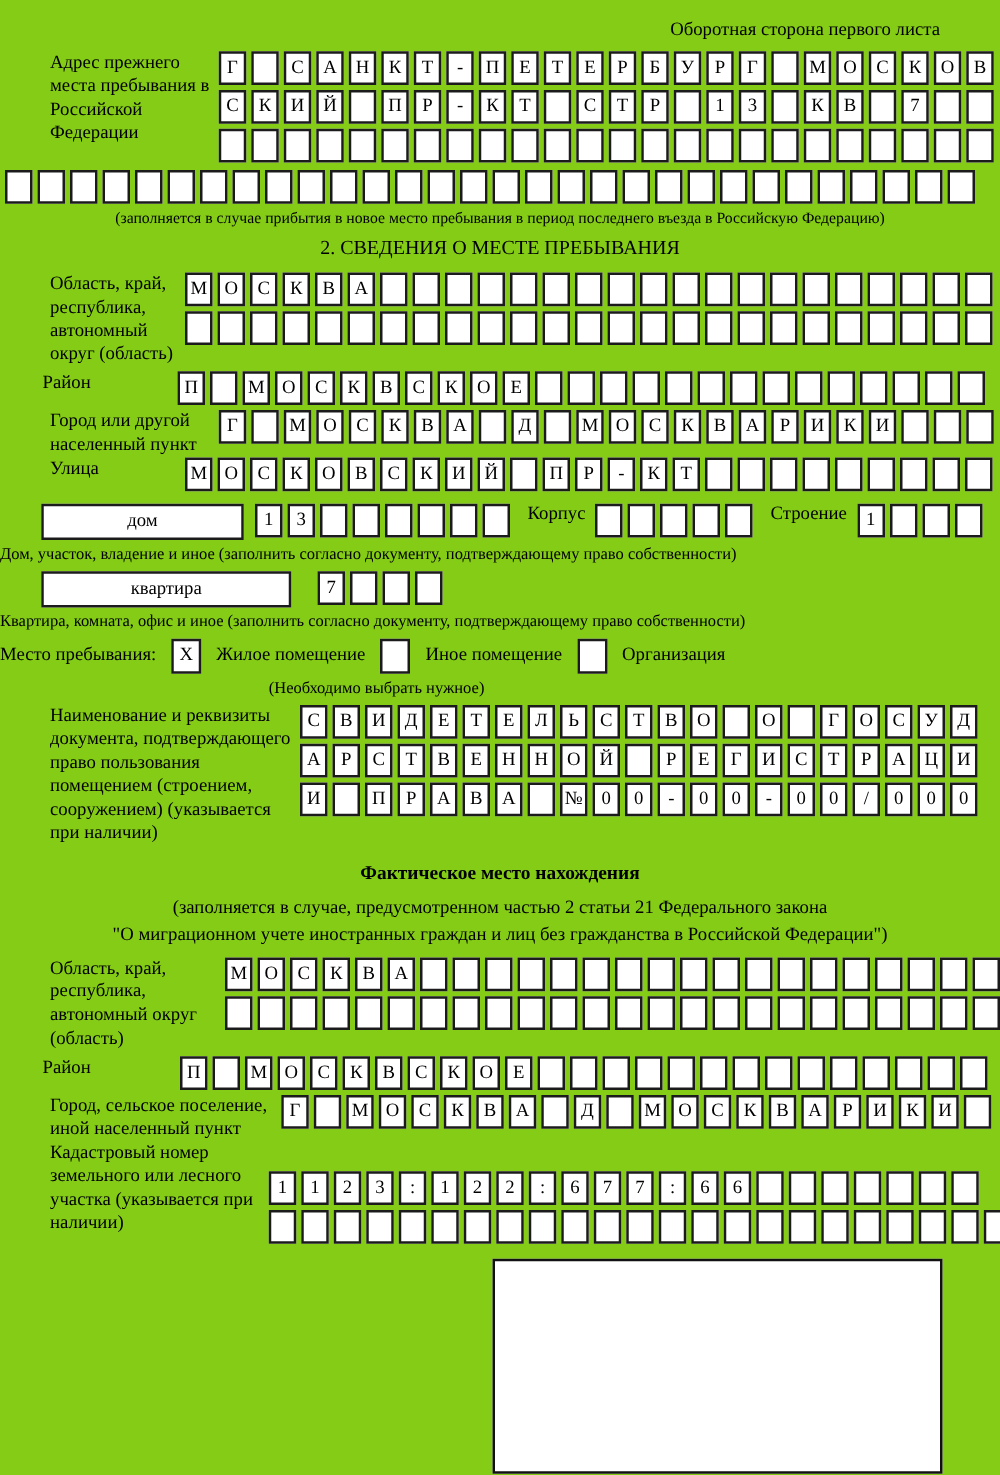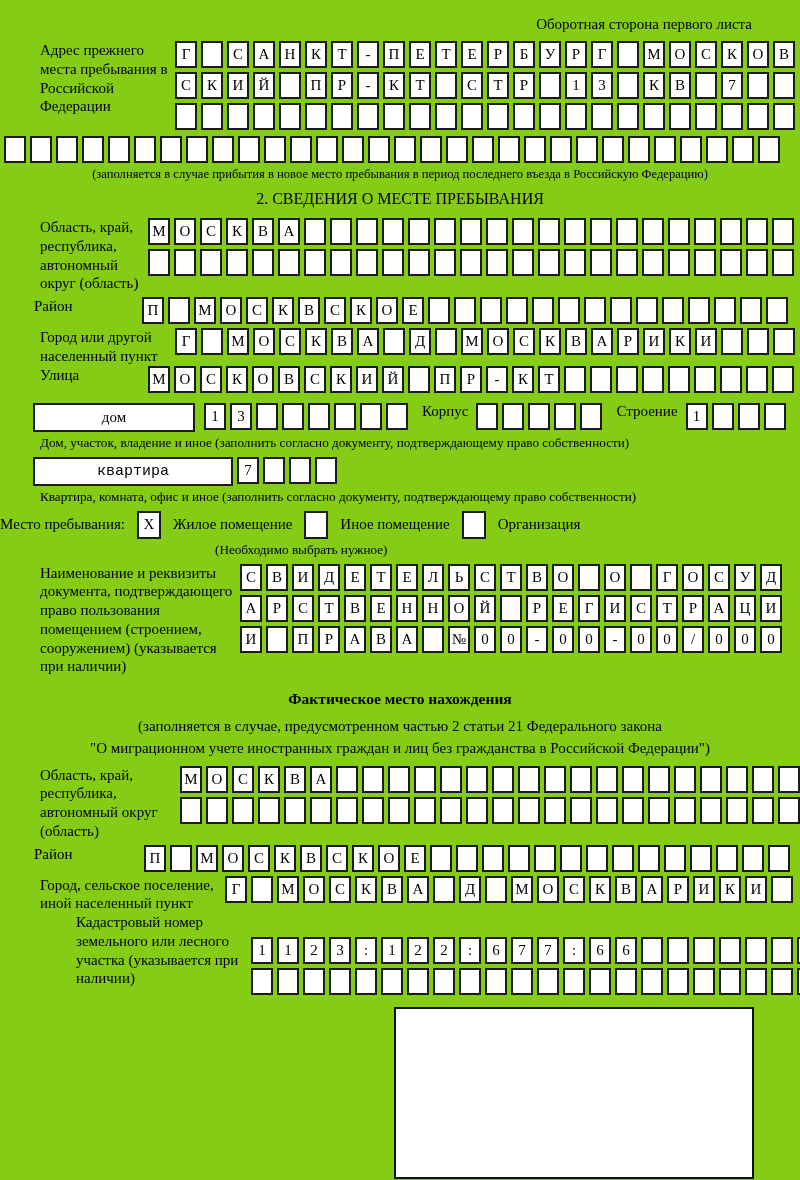--- a/index.html
+++ b/index.html
@@ -31,39 +31,39 @@
   .cell-row{display:flex;margin-bottom:4px;}
   .cell-row.inline{display:inline-flex;margin-bottom:0;vertical-align:middle;}
   .form-row{display:flex;align-items:flex-start;padding-left:40px;}
   .label{font-size:15px;line-height:1.25;flex:0 0 auto;}
   .w135{width:135px;}
   .w110{width:110px;}
   .w108{width:108px;}
   .w200{width:200px;}
   .w140{width:140px;}
   .w185{width:185px;}
-  .w175{width:175px;margin-left:36px;}
+  .w175{width:175px;}
   .cells{flex:1 1 auto;}
   .overflow-row{padding-left:4px;margin-top:2px;}
   .center-note{text-align:center;font-size:12.6px;margin:2px 0 6px 0;}
   .section-title{text-align:center;font-weight:normal;font-size:16px;margin:8px 0 10px 0;}
   .mt4{margin-top:4px;padding-left:34px;}
   .mt6{margin-top:6px;}
   .mt8{margin-top:8px;}
   
   .house-row{display:flex;align-items:flex-start;padding-left:33px;margin-top:6px;}
   .wide-box{
     border:2px solid #1b1b1b;height:25px;
     display:inline-flex;align-items:center;justify-content:center;
     font-size:15px;background:#fff;flex:0 0 auto;
   }
   .wb160{width:158px;margin-right:9px;}
-  .wb196{width:196px;margin-right:4px;font-family:Liberation Mono, monospace;}
+  .wb196{width:196px;margin-right:21px;}
   .mini-label{font-size:15px;margin:0 8px 0 10px;flex:0 0 auto;}
-  .small-caption{font-size:13.2px;padding-left:40px;margin:3px 0 4px 0;}
+  .small-caption{font-size:13.2px;margin:3px 0 4px 0;}
   
   .stay-row{display:flex;align-items:center;margin-top:6px;font-size:15px;}
   .checkbox{
     width:20px;height:24px;border:2px solid #1b1b1b;
     display:inline-flex;align-items:center;justify-content:center;
     font-size:15px;margin:0 12px;background:#fff;flex:0 0 auto;
   }
   .stay-note{font-size:13.2px;padding-left:215px;margin-top:3px;}
   
   .fact-title{text-align:center;font-weight:bold;font-size:15.5px;margin:14px 0 8px 0;}

